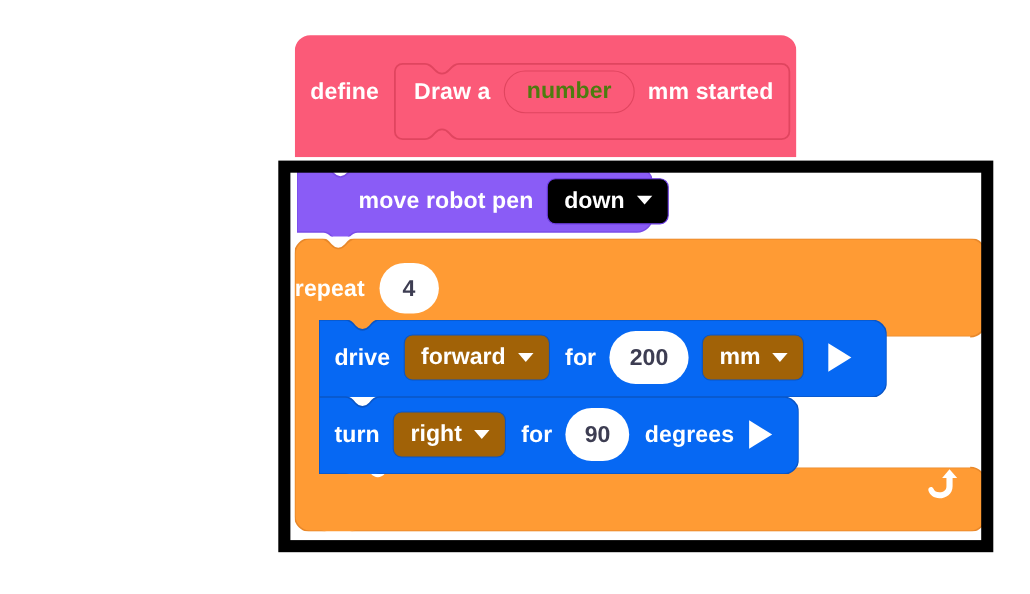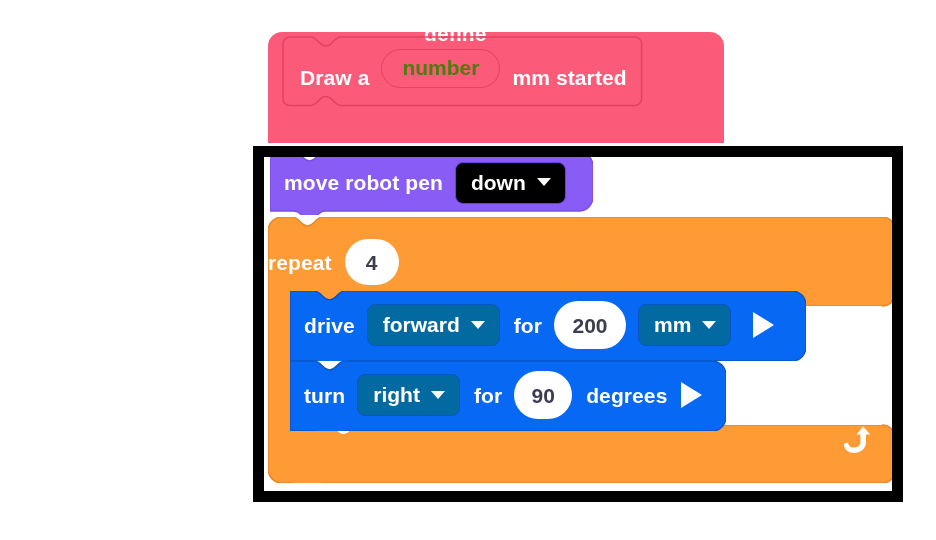--- a/index.html
+++ b/index.html
@@ -61,28 +61,27 @@
   }
   #define-block .def-shape { position: absolute; inset: 0; }
   #define-block .def-row {
     position: absolute;
     left: 0; top: 0;
     height: 100%;
     display: flex;
     align-items: center;
     padding-left: 14px;
     z-index: 2;
-    flex-direction: column;
   }
   .define-word { margin-right: 14px; margin-top: -8px; }
   .proto-wrap {
     position: relative;
     height: 52px;
     display: flex;
-    align-items: flex-end;
+    align-items: center;
     margin-top: -8px;
     padding: 0 16px 0 18px;
   }
   .proto-outline { position: absolute; inset: 0; }
   .proto-wrap > .blk-label,
   .proto-wrap > .arg-pill { position: relative; z-index: 2; }
   .arg-pill {
     border: 1.6px solid #e0455f;
     border-radius: 999px;
     padding: 7px 20px 9px;
@@ -152,21 +151,21 @@
 
   .blk-row {
     position: absolute;
     left: 0;
     display: flex;
     align-items: center;
     z-index: 2;
     white-space: nowrap;
   }
 
-  #move-pen-block .blk-row { top: 8px; height: 45px; padding-left: 14px; }
+  #move-pen-block .blk-row { top: 8px; height: 45px; padding-left: 14px; margin-left: 42px; }
   #repeat-block   .blk-row { top: 22px; height: 46px; padding-left: 0; }
   #drive-block    .blk-row { top: 10px; height: 48px; padding-left: 14px; }
   #turn-block     .blk-row { top: 10px; height: 48px; padding-left: 14px; }
 
   
   .dropdown {
     display: inline-flex;
     align-items: center;
     border-radius: 8px;
     padding: 9px 12px 10px 15px;
@@ -181,21 +180,21 @@
   }
   .dd-caret {
     width: 0; height: 0;
     border-left: 7.5px solid transparent;
     border-right: 7.5px solid transparent;
     border-top: 8.5px solid #ffffff;
     margin-left: 11px;
     margin-right: 2px;
   }
   .dd-purple { background: #000000; border: 1.4px solid #6f3fe6; }
-  .dd-blue   { background: #0369a1; border: 1.4px solid #0a55c5; }
+  .dd-blue   { background: #a16207; border: 1.4px solid #0a55c5; }
 
   
   .num-oval {
     display: inline-flex;
     align-items: center;
     justify-content: center;
     background: #ffffff;
     border-radius: 999px;
     color: #3d3d52;
     font-size: 21px;

